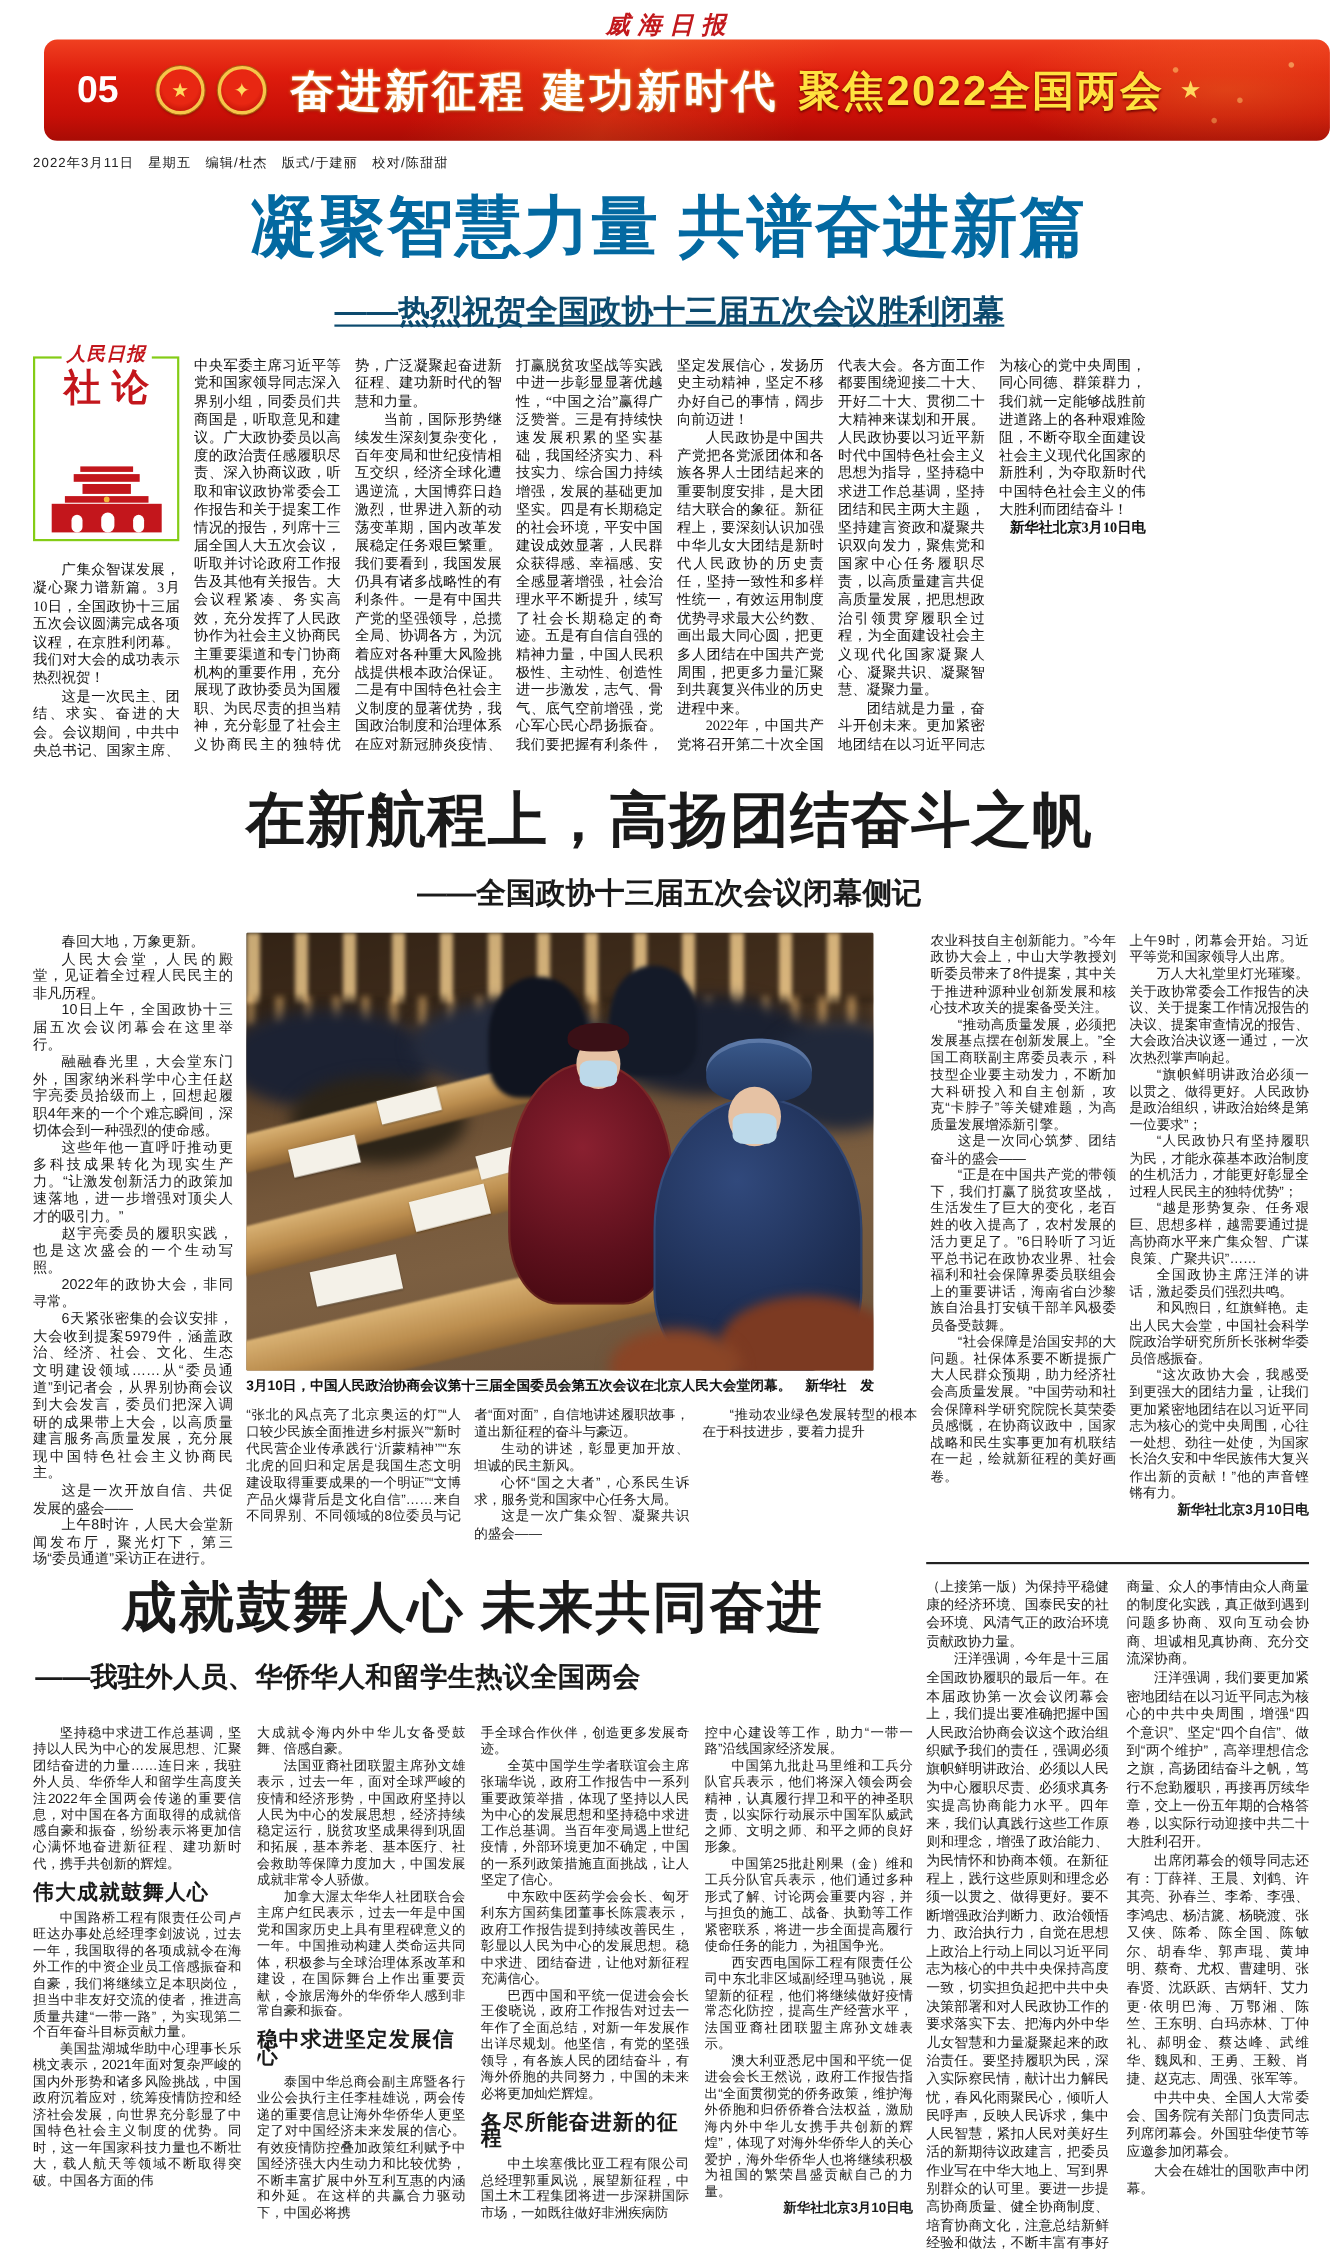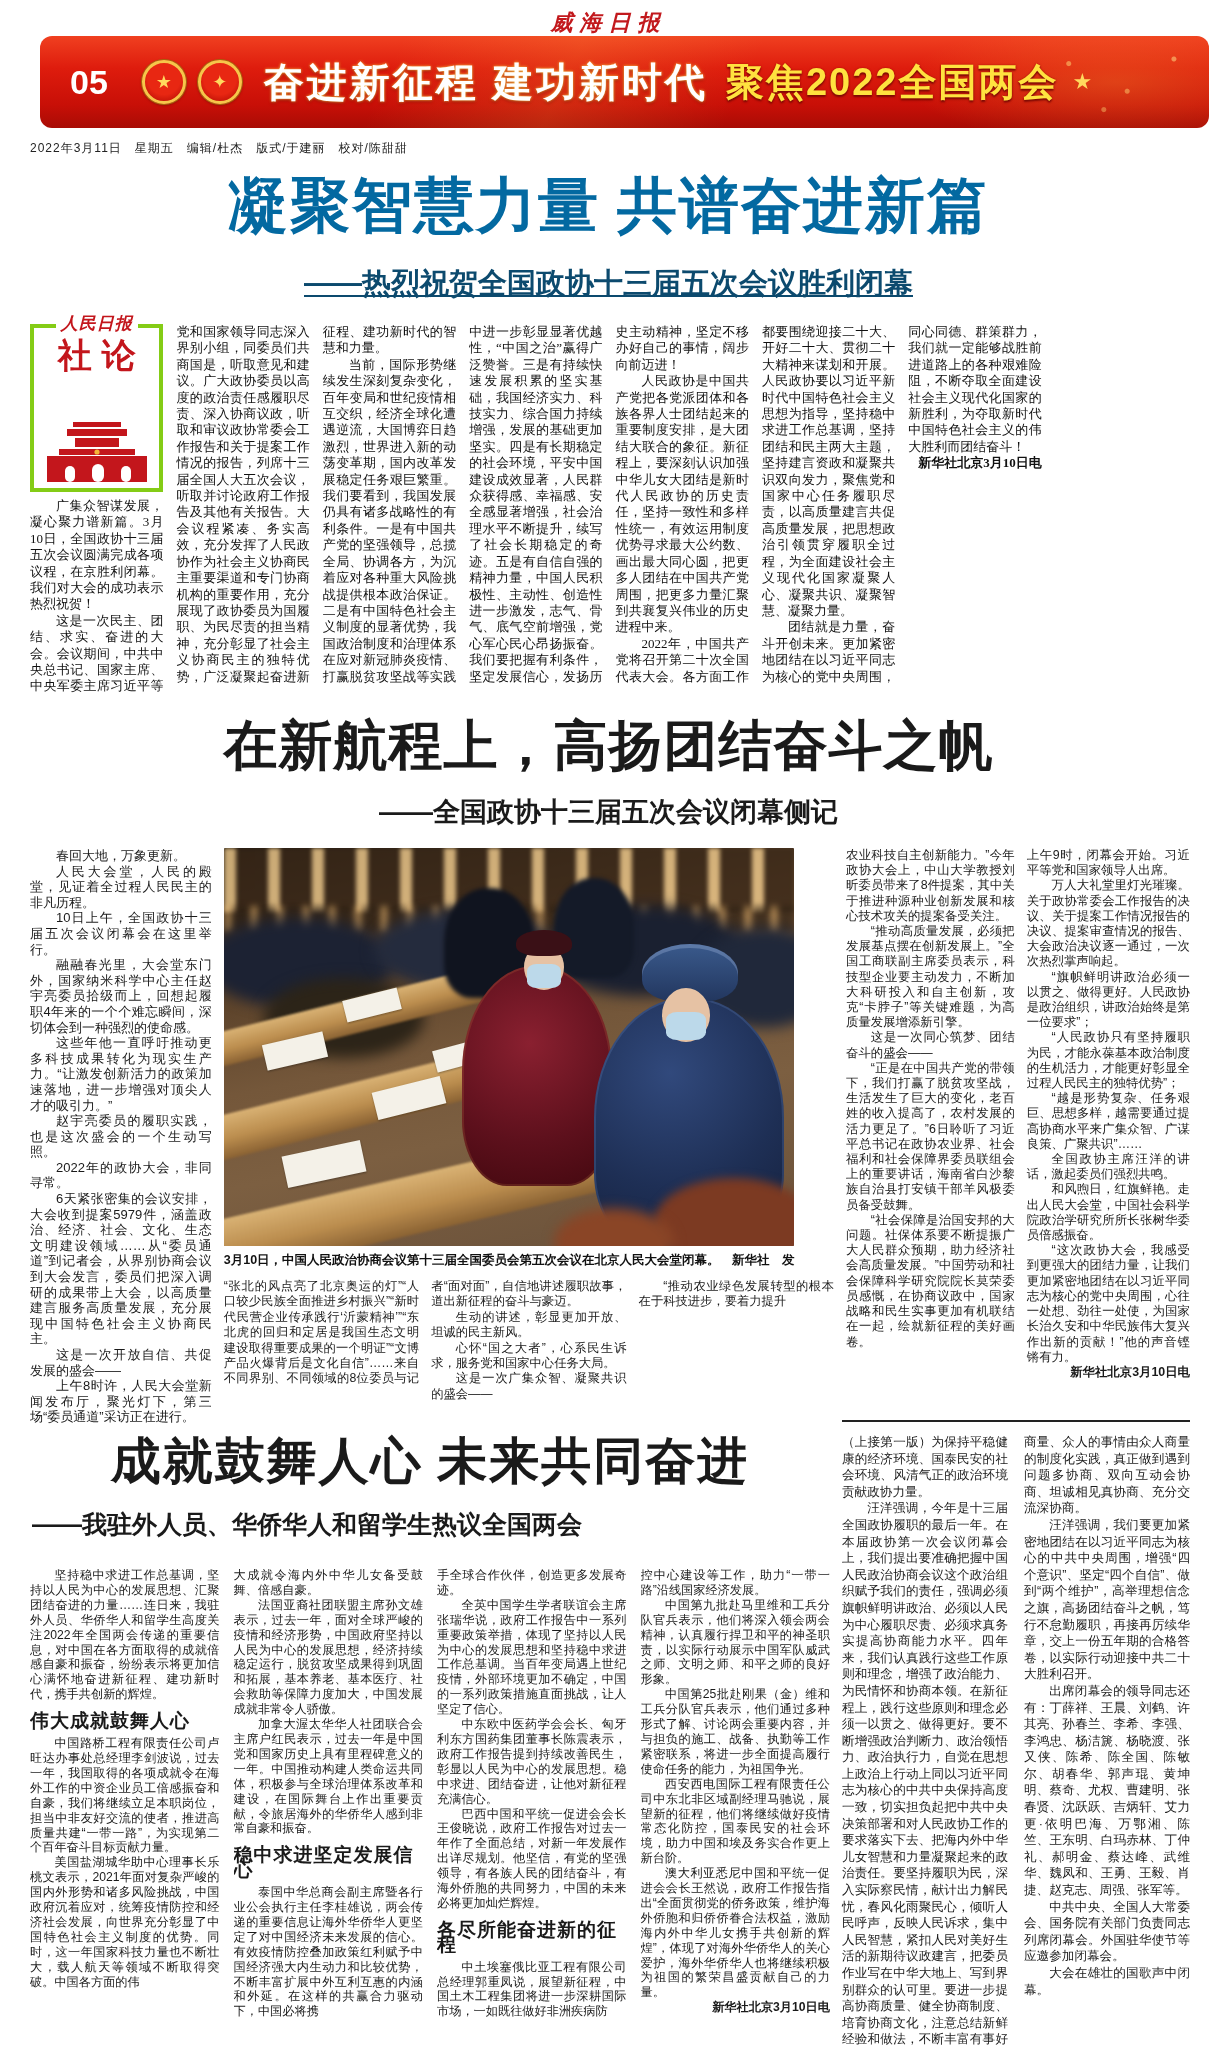--- a/index.html
+++ b/index.html
@@ -41,22 +41,22 @@
 
   
   .ed-headline { position:absolute; top:166px; left:0; width:100%; text-align:center;
     font-family:"Liberation Serif", serif; font-weight:900; font-size:60px; letter-spacing:2px; color:#0369a1; }
   .ed-subhead { position:absolute; top:264px; left:0; width:100%; text-align:center;
     font-weight:bold; font-size:29px; color:#0c4a6e;text-decoration:underline; }
   .ed-body { position:absolute; top:324px; left:30px; width:1158px; height:374px;
     column-count:8; column-gap:13px; column-fill:auto;
     font-family:"Liberation Serif", serif; font-size:13px; line-height:16.4px; text-align:justify; color:#111; }
   .ed-body p { text-indent:2em; }
-  .solun { break-inside:avoid; width:100%; height:168px; border:4px solid #84cc16;
-    position:relative; margin-bottom:6px; padding-top:2px; }
+  .solun { break-inside:avoid; width:100%; height:168px; border:2px solid #84cc16;
+    position:relative; margin-bottom:18px; padding-top:2px; }
   .solun-paper { position:absolute; top:-12px; left:50%; transform:translateX(-50%);
     background:#fff; padding:0 5px; font-family:"Liberation Serif", serif; font-style:italic;
     font-weight:bold; font-size:17px; color:#c3161c; white-space:nowrap; letter-spacing:1px; }
   .solun-label { text-align:center; font-size:34px; font-weight:900; color:#c3161c;
     letter-spacing:10px; margin-top:18px; text-indent:10px; }
   .solun-gate { position:absolute; bottom:4px; left:50%; transform:translateX(-50%); }
   .sign { text-align:right; font-weight:bold; }
 
   
   .a2-headline { position:absolute; top:710px; left:0; width:100%; text-align:center;
@@ -285,21 +285,21 @@
       <h3>各尽所能奋进新的征程</h3>
       <div>
           <p>中土埃塞俄比亚工程有限公司总经理郭重凤说，展望新征程，中国土木工程集团将进一步深耕国际市场，一如既往做好非洲疾病防</p>
         </div>
     </div>
     <div class="a3-col">
       <div class="cont-p">
           <p>控中心建设等工作，助力“一带一路”沿线国家经济发展。</p>
           <p>中国第九批赴马里维和工兵分队官兵表示，他们将深入领会两会精神，认真履行捍卫和平的神圣职责，以实际行动展示中国军队威武之师、文明之师、和平之师的良好形象。</p>
           <p>中国第25批赴刚果（金）维和工兵分队官兵表示，他们通过多种形式了解、讨论两会重要内容，并与担负的施工、战备、执勤等工作紧密联系，将进一步全面提高履行使命任务的能力，为祖国争光。</p>
-          <p>西安西电国际工程有限责任公司中东北非区域副经理马驰说，展望新的征程，他们将继续做好疫情常态化防控，国泰民安的社会环境，助力中国和埃及务实合作更上新台阶。</p>
+          <p>西安西电国际工程有限责任公司中东北非区域副经理马驰说，展望新的征程，他们将继续做好疫情常态化防控，提高生产经营水平，法国亚裔社团联盟主席孙文雄表示。</p>
           <p>澳大利亚悉尼中国和平统一促进会会长王然说，政府工作报告指出“全面贯彻党的侨务政策，维护海外侨胞和归侨侨眷合法权益，激励海内外中华儿女携手共创新的辉煌”，体现了对海外华侨华人的关心爱护，海外华侨华人也将继续积极为祖国的繁荣昌盛贡献自己的力量。</p>
         </div>
       <div class="sign">新华社北京3月10日电</div>
     </div>
   </div>
 
   <div class="contn">
       <p>（上接第一版）为保持平稳健康的经济环境、国泰民安的社会环境、风清气正的政治环境贡献政协力量。</p>
       <p>汪洋强调，今年是十三届全国政协履职的最后一年。在本届政协第一次会议闭幕会上，我们提出要准确把握中国人民政治协商会议这个政治组织赋予我们的责任，强调必须旗帜鲜明讲政治、必须以人民为中心履职尽责、必须求真务实提高协商能力水平。四年来，我们认真践行这些工作原则和理念，增强了政治能力、为民情怀和协商本领。在新征程上，践行这些原则和理念必须一以贯之、做得更好。要不断增强政治判断力、政治领悟力、政治执行力，自觉在思想上政治上行动上同以习近平同志为核心的中共中央保持高度一致，切实担负起把中共中央决策部署和对人民政协工作的要求落实下去、把海内外中华儿女智慧和力量凝聚起来的政治责任。要坚持履职为民，深入实际察民情，献计出力解民忧，春风化雨聚民心，倾听人民呼声，反映人民诉求，集中人民智慧，紧扣人民对美好生活的新期待议政建言，把委员作业写在中华大地上、写到界别群众的认可里。要进一步提高协商质量、健全协商制度、培育协商文化，注意总结新鲜经验和做法，不断丰富有事好商量、众人的事情由众人商量的制度化实践，真正做到遇到问题多协商、双向互动会协商、坦诚相见真协商、充分交流深协商。</p>
       <p>汪洋强调，我们要更加紧密地团结在以习近平同志为核心的中共中央周围，增强“四个意识”、坚定“四个自信”、做到“两个维护”，高举理想信念之旗，高扬团结奋斗之帆，笃行不怠勤履职，再接再厉续华章，交上一份五年期的合格答卷，以实际行动迎接中共二十大胜利召开。</p>

